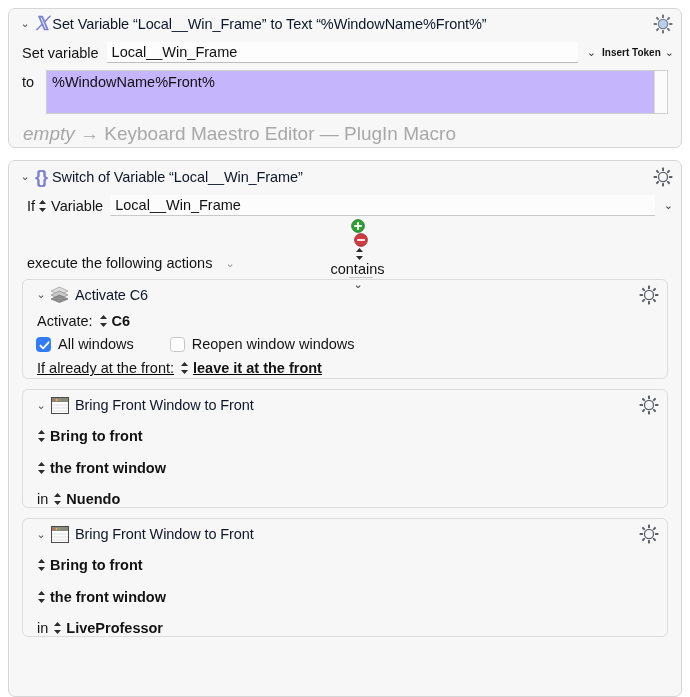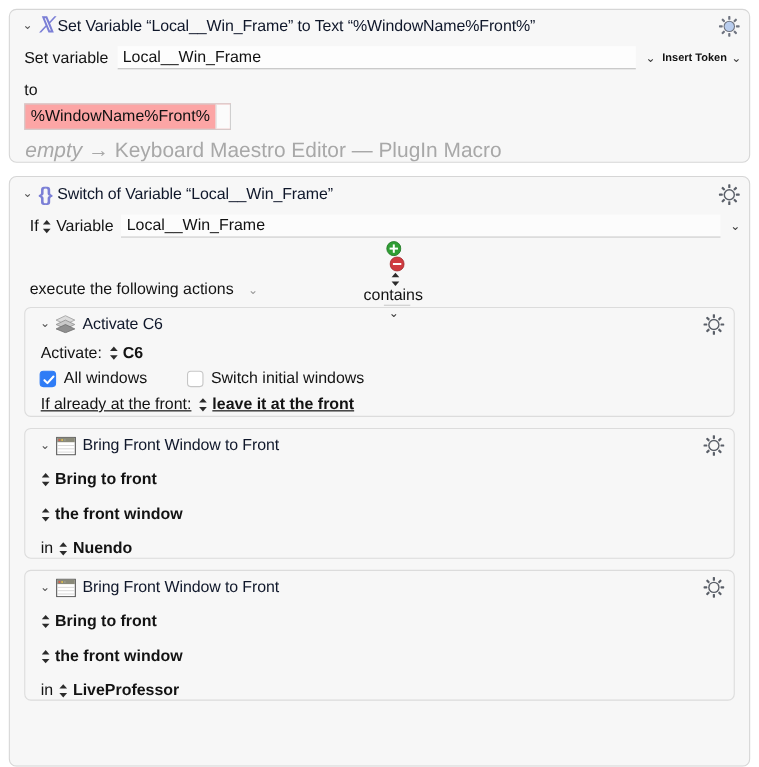--- a/index.html
+++ b/index.html
@@ -140,21 +140,21 @@
   .ta-label {
     font-size: 14.5px;
     color: #131313;
     padding-top: 4px;
     width: 24px;
     flex: 0 0 24px;
   }
   .textarea {
     flex: 1;
     height: 44px;
-    background: #fca5a5;
+    background: #c4b5fd;
     border: 1px solid #cfcfcf;
     display: flex;
   }
   .ta-body {
     flex: 1;
     padding: 3px 5px;
     font-size: 14.5px;
     color: #111;
     overflow: hidden;
     white-space: nowrap;
@@ -282,21 +282,21 @@
     </div>
 
     <div class="row" style="height:29px;">
       <span class="lbl">Set variable</span>
       <span class="combo-underline">Local__Win_Frame</span>
       <span class="chev">⌄</span>
       <span class="insert-token">Insert Token</span>
       <span class="chev" style="margin-left:0;margin-right:7px;">⌄</span>
     </div>
 
-    <div class="textarea-wrap" style="margin-top:3px;flex-direction:column;">
+    <div class="textarea-wrap" style="margin-top:3px;">
       <span class="ta-label">to</span>
       <div class="textarea">
         <div class="ta-body">%WindowName%Front%</div>
         <div class="ta-gutter"></div>
       </div>
     </div>
 
     <div class="status-line" style="margin-top:9px;">
       <span class="em">empty</span>
       <span>→</span>
@@ -412,21 +412,21 @@
       </div>
 
       <div class="cbrow" style="height:24px;">
         <span class="checkbox on">
           <svg width="13" height="13" viewBox="0 0 13 13">
             <path d="M2.4 6.6 L5.1 9.3 L10.6 3.3" stroke="#ffffff" stroke-width="1.9" fill="none" stroke-linecap="round" stroke-linejoin="round"></path>
           </svg>
         </span>
         <span class="lbl">All windows</span>
         <span class="checkbox off" style="margin-left:36px;"></span>
-        <span class="lbl">Switch initial windows</span>
+        <span class="lbl">Reopen window windows</span>
       </div>
 
       <div class="subrow" style="height:24px;text-decoration:underline;">
         <span class="lbl">If already at the front:</span>
         <span class="stepper" style="margin-left:6px;">
           <svg width="9" height="14" viewBox="0 0 9 14">
             <path d="M4.5 1 L8 5 L1 5 Z" fill="#2b2b2b"></path>
             <path d="M4.5 13 L8 9 L1 9 Z" fill="#2b2b2b"></path>
           </svg>
         </span>

